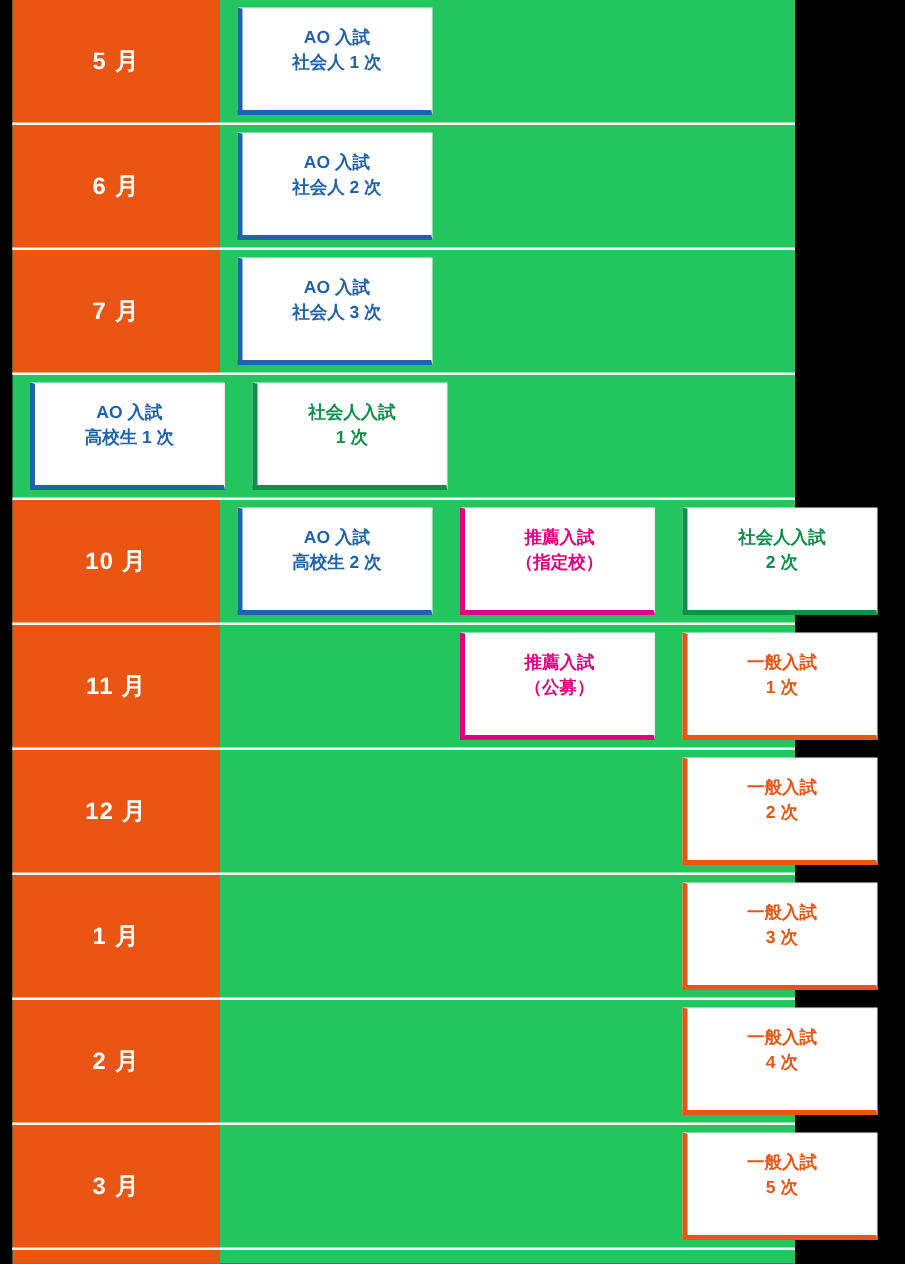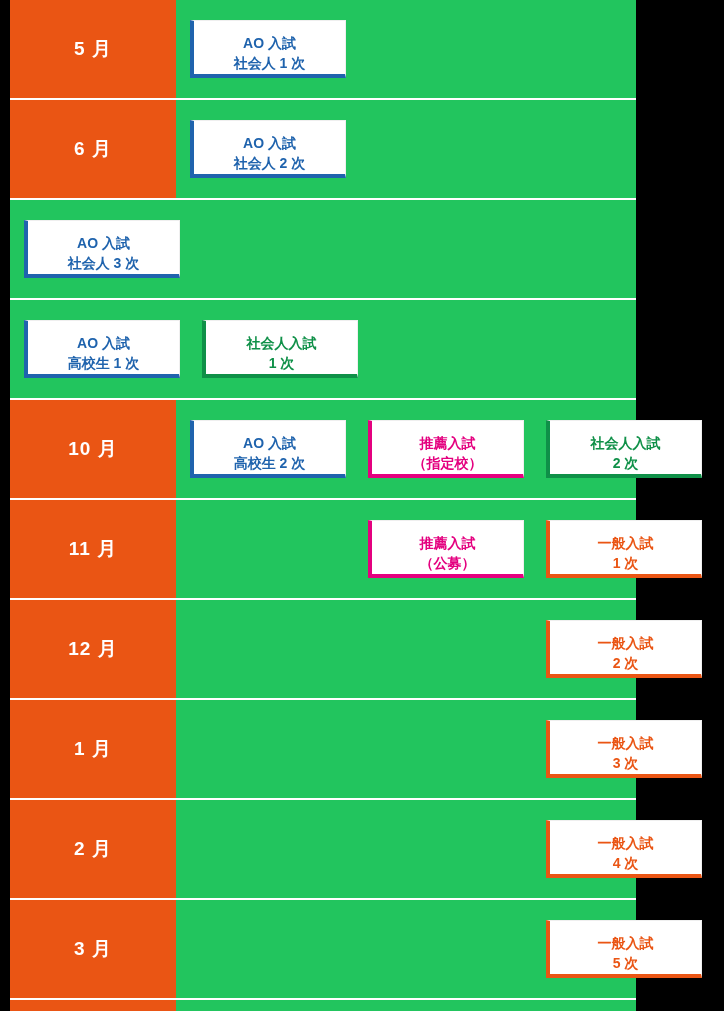--- a/index.html
+++ b/index.html
@@ -60,21 +60,21 @@
     justify-content: center;
   }
   .box {
     width: 156px;
     box-sizing: border-box;
     background: #ffffff;
     text-align: center;
     font-size: 14px;
     font-weight: bold;
     line-height: 1.45;
-    padding: 12px 4px 1px 4px;
+    padding: 12px 4px 29px 4px;
     border-left: 4px solid #000;
     border-bottom: 4px solid #000;
     border-top: 1px solid rgba(0,0,0,0.06);
     border-right: 1px solid rgba(0,0,0,0.06);
   }
   .box .l1 { display: block; }
   .box .l2 { display: block; }
   .box.blue   { border-left-color: #1f63ad; border-bottom-color: #1f63ad; color: #1f63ad; }
   .box.green  { border-left-color: #0f9048; border-bottom-color: #0f9048; color: #0f9048; text-align: center; }
   .box.pink   { border-left-color: #e4007f; border-bottom-color: #e4007f; color: #e4007f; }
@@ -114,20 +114,21 @@
           <span class="l1">AO 入試</span>
           <span class="l2">社会人 2 次</span>
         </div>
       </div>
       <div class="slot"></div>
       <div class="slot"></div>
     </div>
   </div>
 
   <div class="row">
+    <div class="month-cell">7 月</div>
     <div class="cols">
       <div class="slot">
         <div class="box blue">
           <span class="l1">AO 入試</span>
           <span class="l2">社会人 3 次</span>
         </div>
       </div>
       <div class="slot"></div>
       <div class="slot"></div>
     </div>

